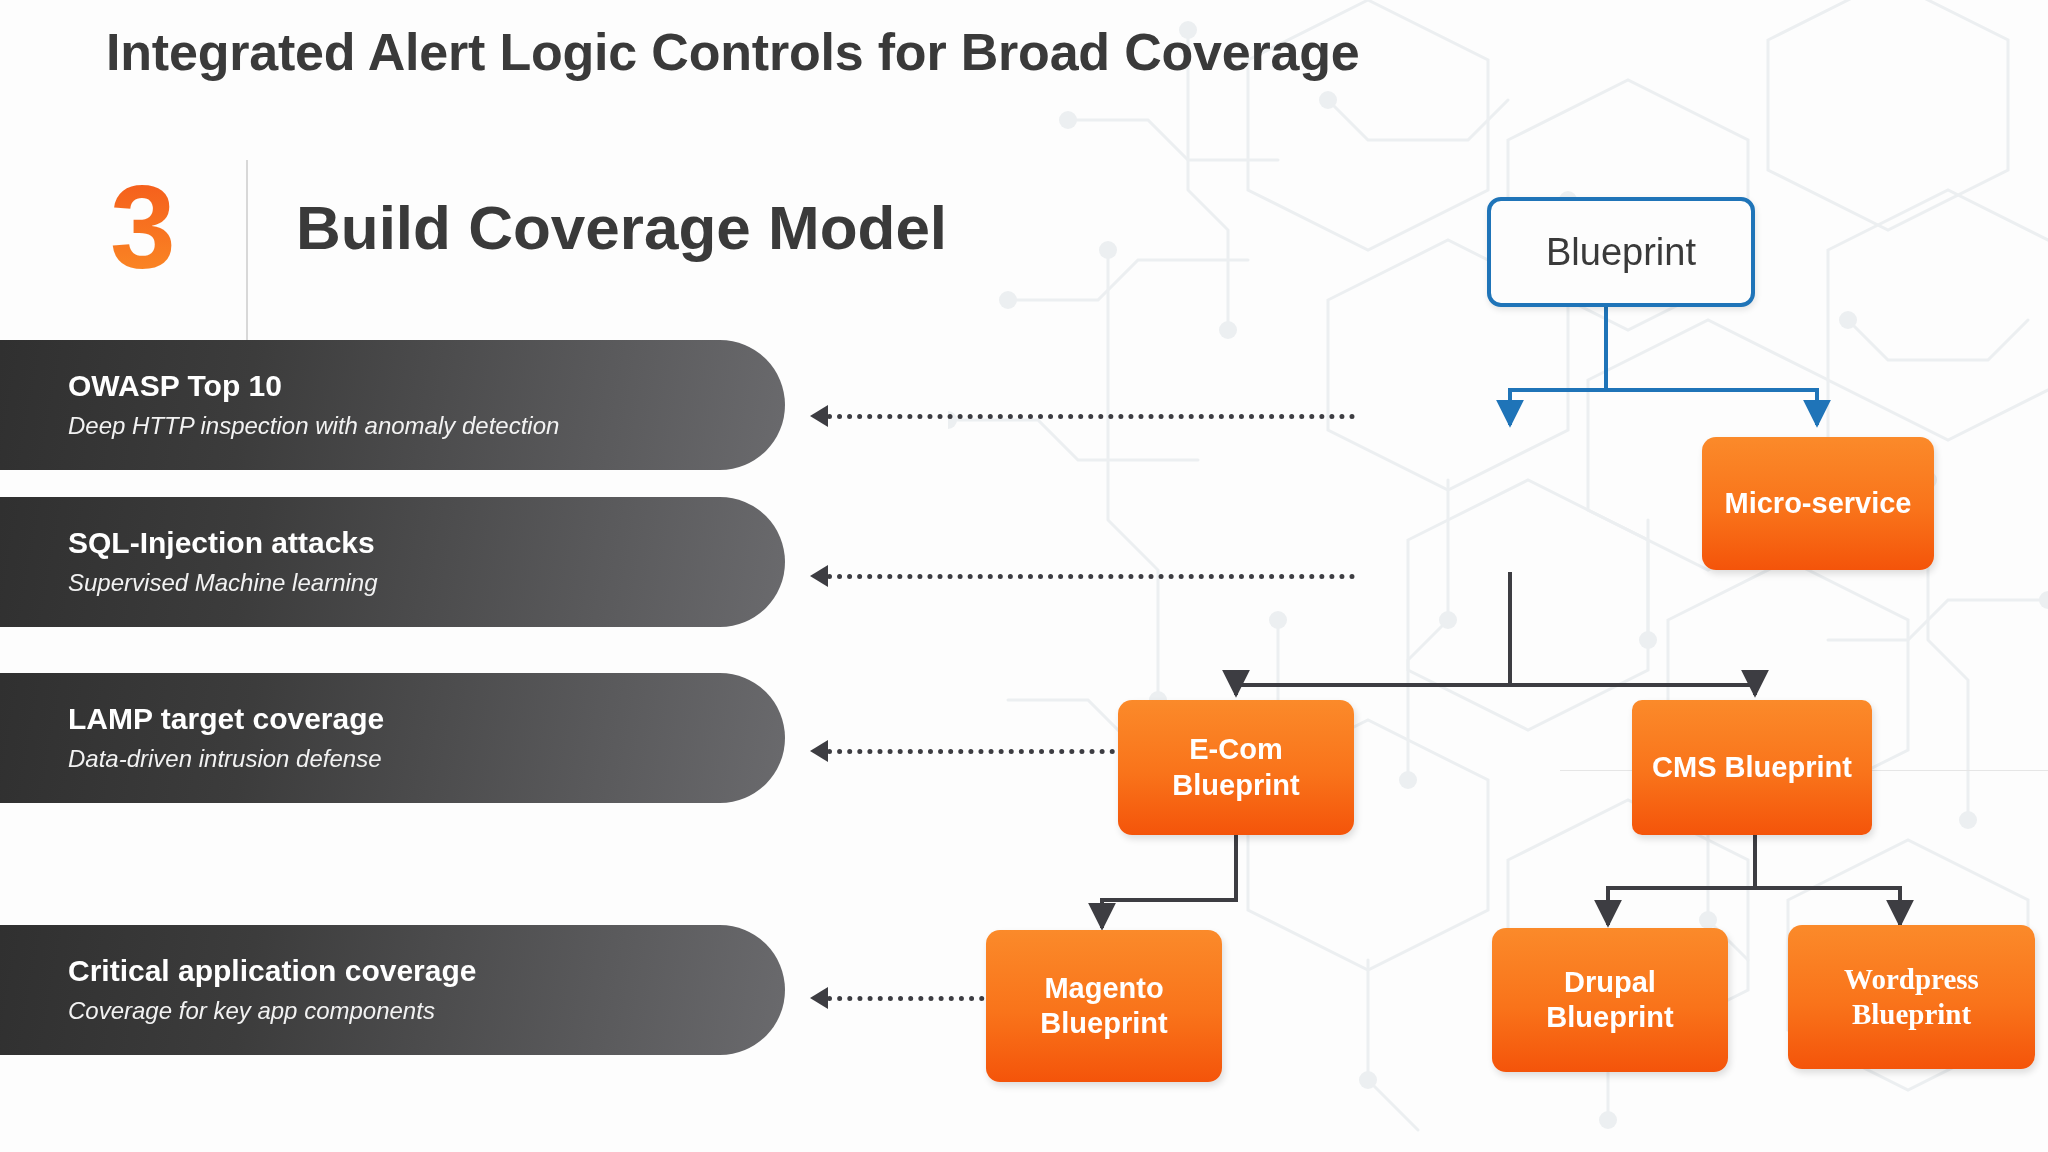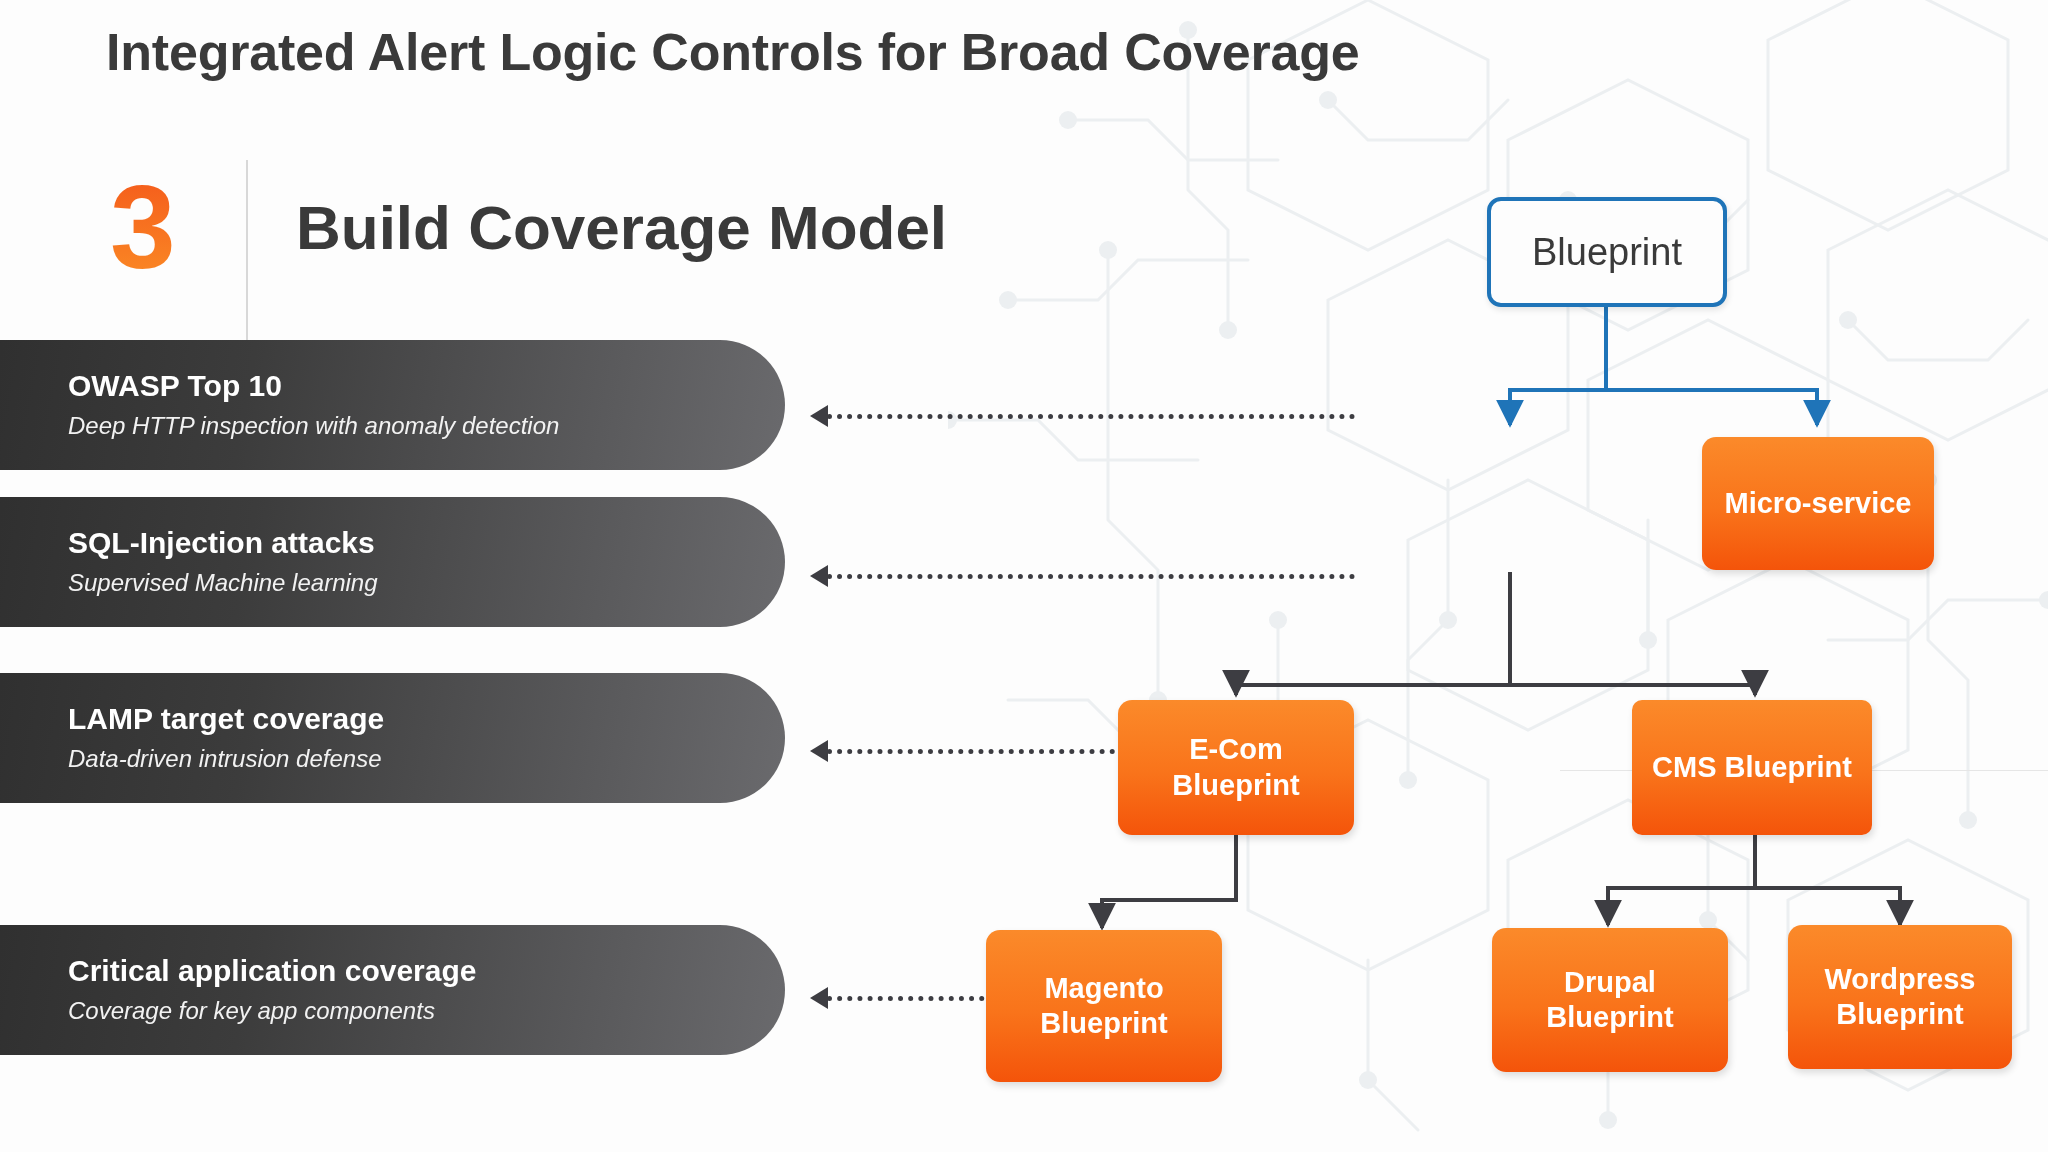--- a/index.html
+++ b/index.html
@@ -210,21 +210,21 @@
     <g stroke="#3D3D42" stroke-width="4" fill="none">
       <path d="M1236,835 L1236,900 L1102,900 L1102,928" marker-end="url(#arrowGray)"></path>
     </g>
 
     <g stroke="#3D3D42" stroke-width="4" fill="none">
       <path d="M1755,835 L1755,888 L1608,888 L1608,925" marker-end="url(#arrowGray)"></path>
       <path d="M1755,888 L1900,888 L1900,925" marker-end="url(#arrowGray)"></path>
     </g>
   </svg>
 
-  <div class="node root" style="left:1487px;top:197px;width:240px;height:110px;font-size:38px;">
+  <div class="node root" style="left:1487px;top:197px;width:268px;height:110px;font-size:38px;">
     <span>Blueprint</span>
   </div>
 
 
   <div class="node orange" style="left:1702px;top:437px;width:232px;height:133px;font-size:29px;padding:0 14px;">
     <span>Micro-service</span>
   </div>
 
   <div class="node orange" style="left:1118px;top:700px;width:236px;height:135px;font-size:29px;padding:0 14px;">
     <span>E-Com Blueprint</span>
@@ -235,17 +235,17 @@
   </div>
 
   <div class="node orange" style="left:986px;top:930px;width:236px;height:152px;font-size:29px;padding:0 14px;text-align:center;">
     <span>Magento Blueprint</span>
   </div>
 
   <div class="node orange" style="left:1492px;top:928px;width:236px;height:144px;font-size:29px;padding:0 14px;">
     <span>Drupal Blueprint</span>
   </div>
 
-  <div class="node orange" style="left:1788px;top:925px;width:224px;height:144px;font-size:29px;padding:0 10px;">
+  <div class="node orange" style="left:1788px;top:925px;width:247px;height:144px;font-size:29px;padding:0 10px;font-family:Liberation Serif, serif;">
     <span>Wordpress Blueprint</span>
   </div>
 
 </div>
 
 </body></html>

